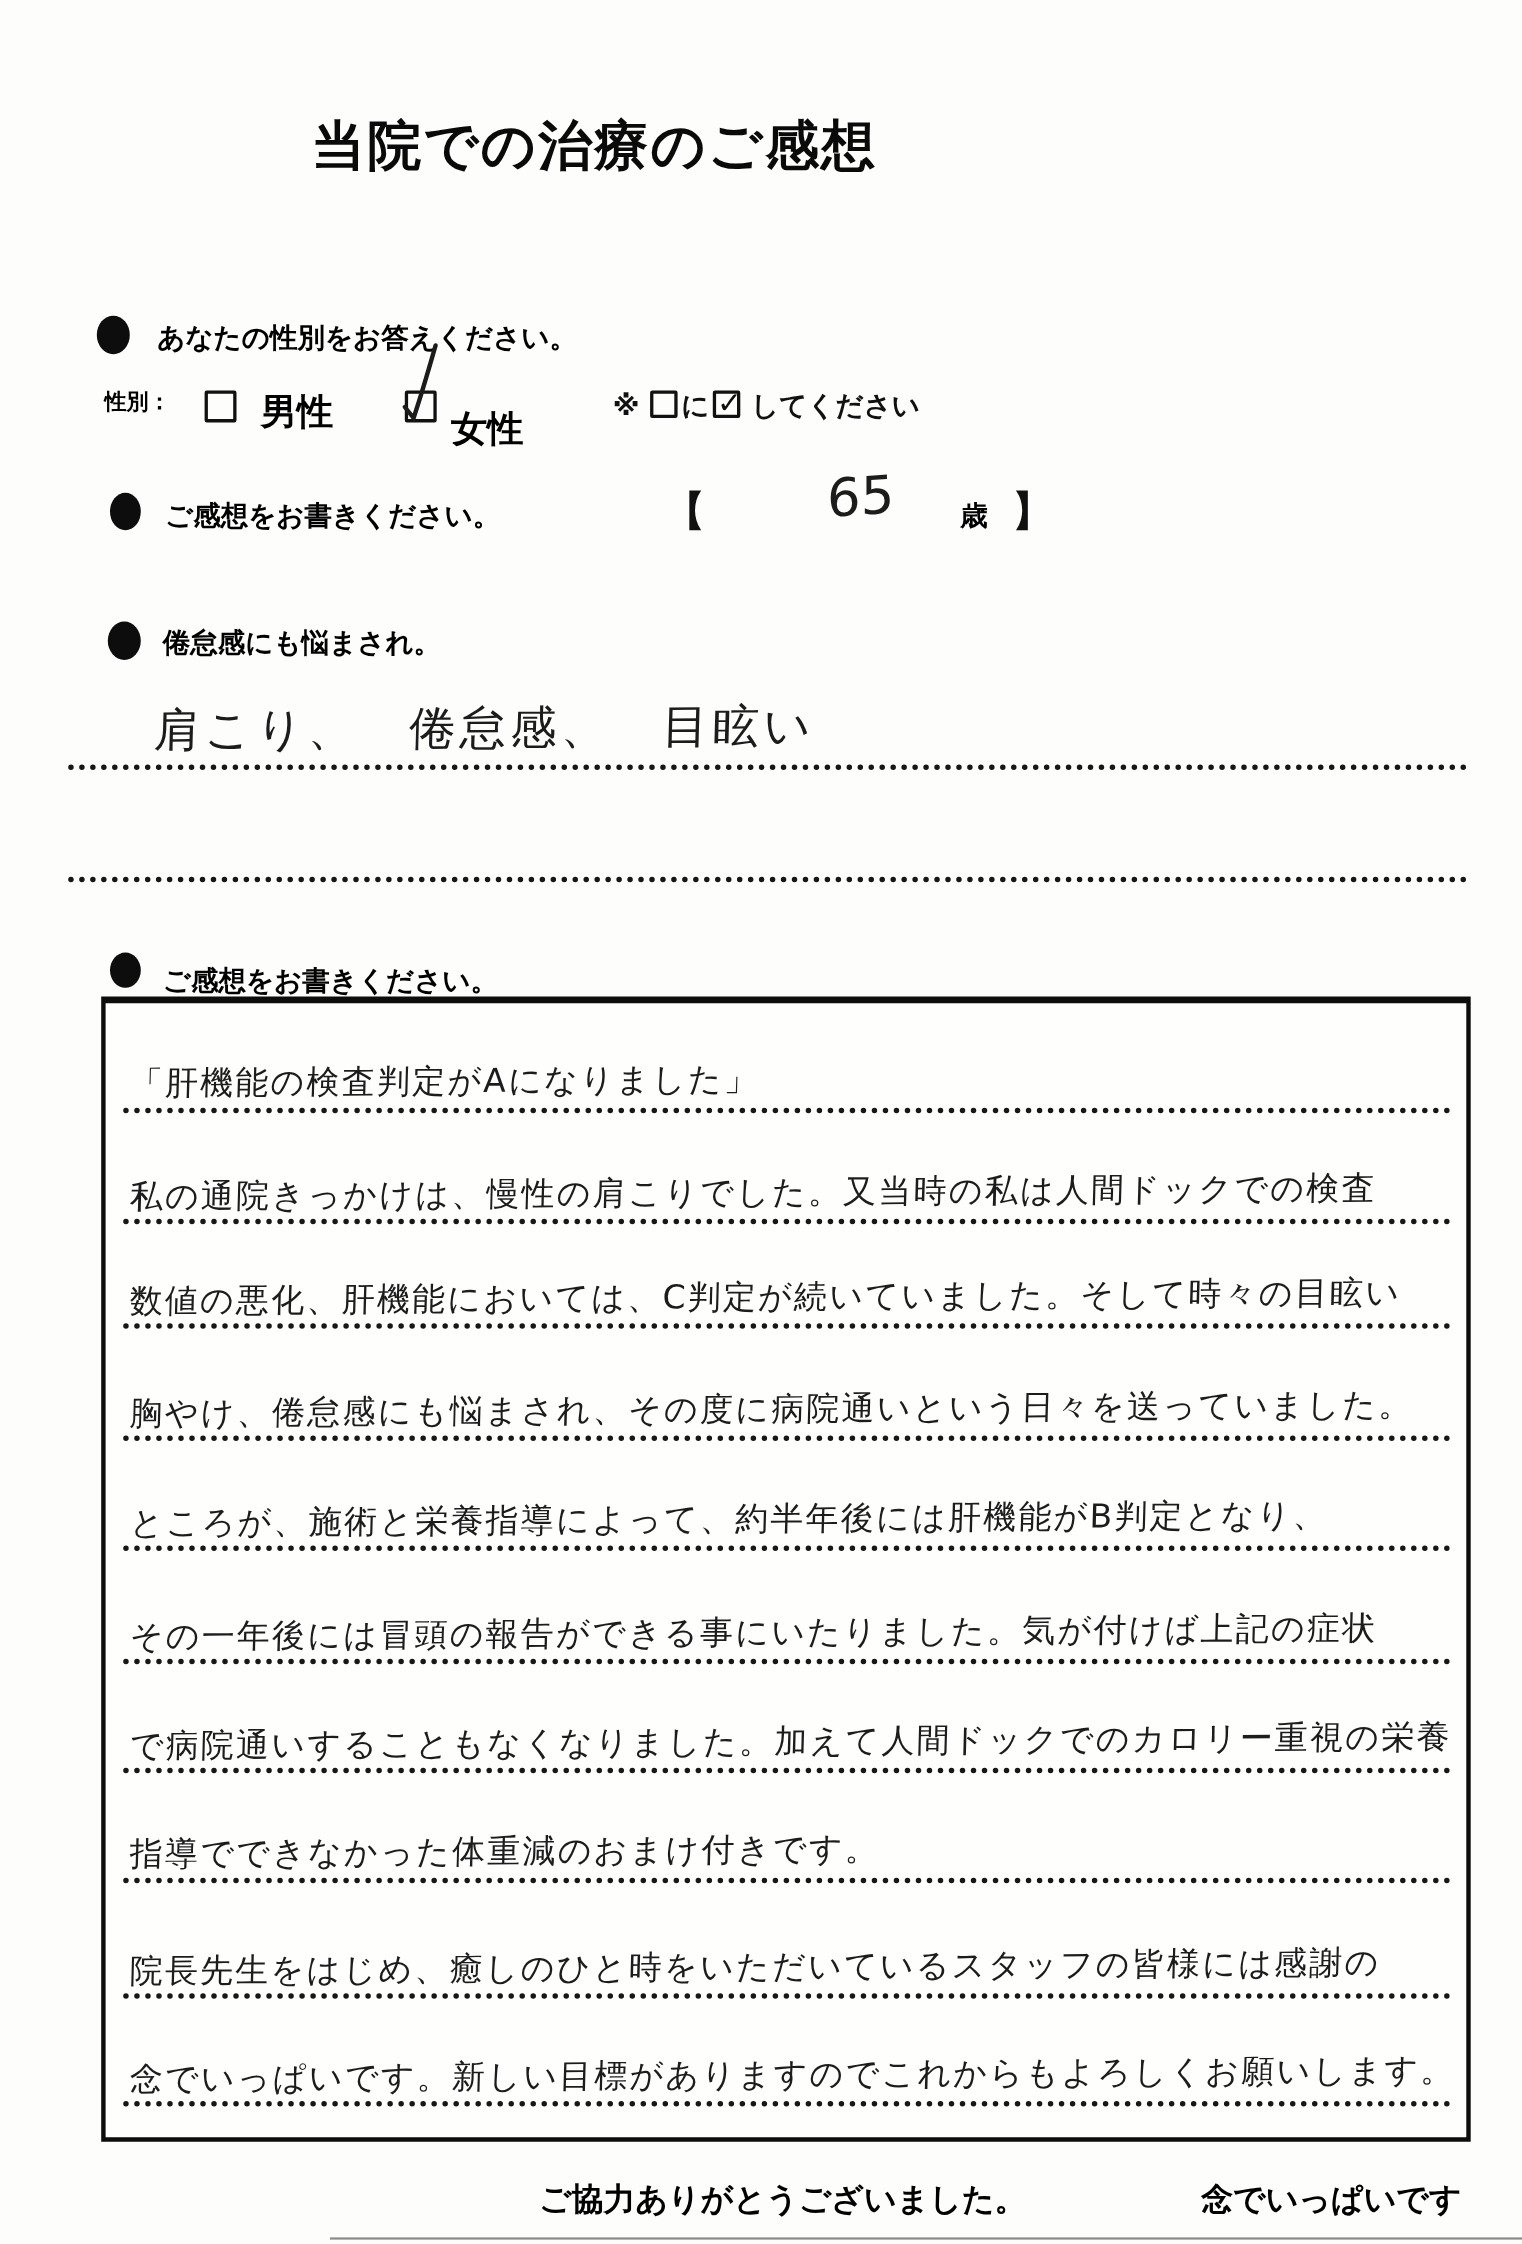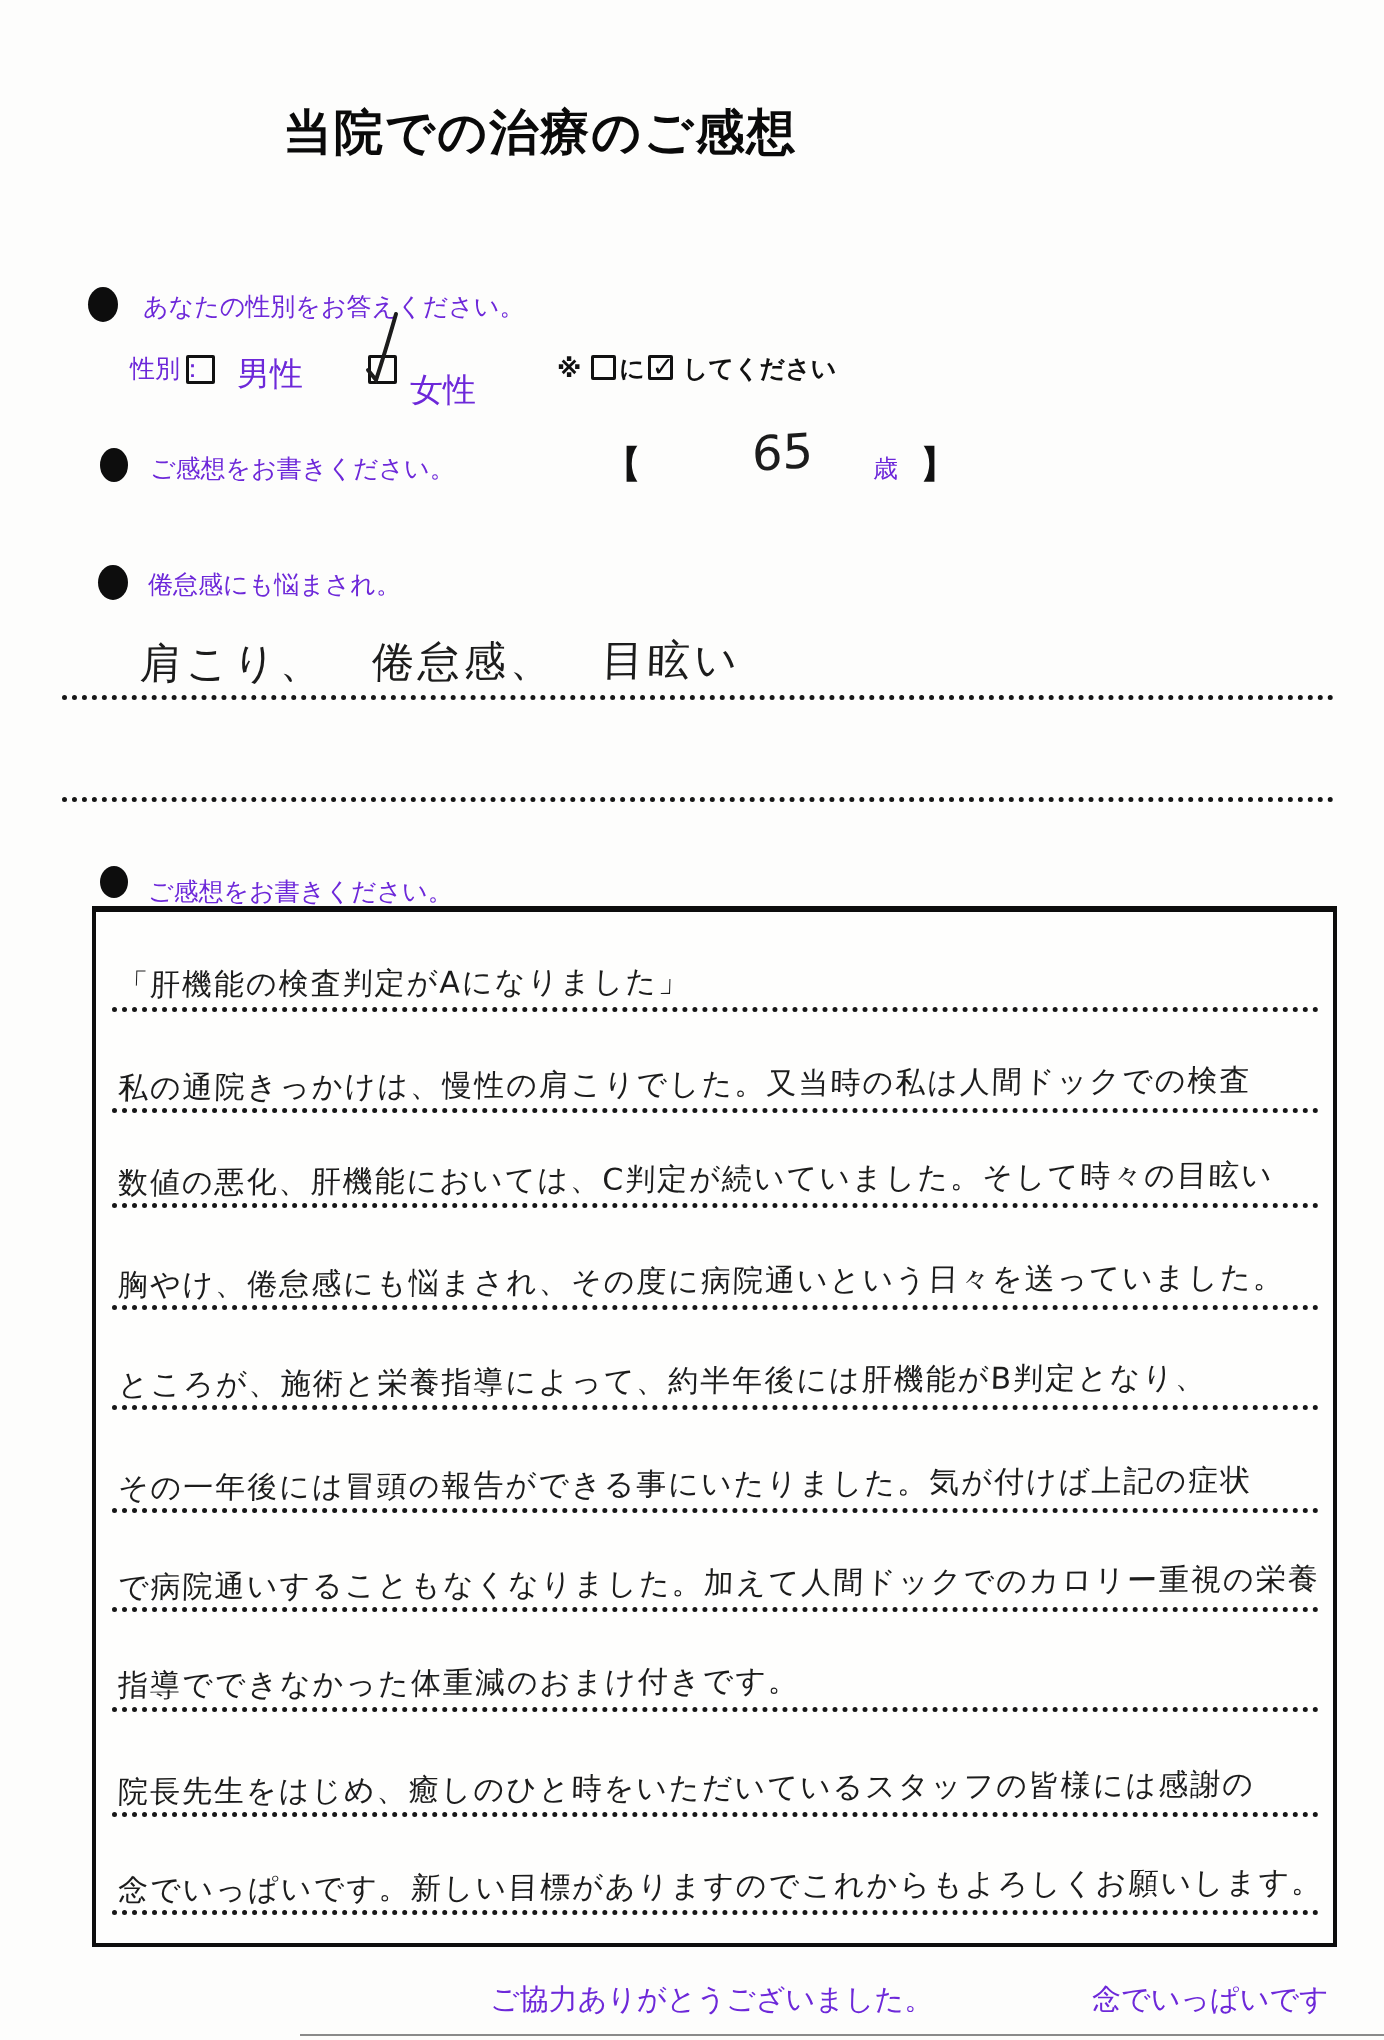--- a/index.html
+++ b/index.html
@@ -8,40 +8,40 @@
     position: relative;
     width: 1384px;
     height: 2040px;
     margin: 0 auto;
     background: #fdfdfc;
     overflow: hidden;
     font-family: "Liberation Sans", "DejaVu Sans", sans-serif;
     color: #111111;
   }
   
-  .printed { font-weight: 400; color: #6d28d9; }
+  .printed { font-weight: 700; color: #000000; }
   .title {
     position: absolute; left: 283px; top: 100px;
     font-size: 49px; font-weight: 900; letter-spacing: 2px;
     color: #0a0a0a;
   }
   .bullet {
     position: absolute; width: 30px; height: 35px;
     background: #0d0d0d; border-radius: 50%;
   }
   .q-text { position: absolute; font-size: 25px; }
   
   .handwriting {
     font-family: "DejaVu Sans", "Liberation Sans", sans-serif;
     font-weight: 400; color: #1c1c1c;
     display: inline-block; transform: skewX(-2deg) rotate(-0.4deg);
     white-space: nowrap;
   }
   
-  .gender-label { position: absolute; left: 95px; top: 352px; font-size: 25px; margin-left: 35px; }
+  .gender-label { position: absolute; left: 95px; top: 352px; font-size: 20px; }
   .cbox {
     position: absolute; width: 29px; height: 29px;
     border: 3px solid #111; border-radius: 2px; background: transparent;
   }
   .opt-label { position: absolute; font-size: 33px; }
   .female-check-svg { position: absolute; left: 360px; top: 308px; overflow: visible; }
   .note { position: absolute; left: 557px; top: 352px; font-size: 25px; font-weight: 700; white-space: nowrap; }
   .note .inline-box {
     display: inline-block; width: 25px; height: 25px;
     border: 3px solid #111; vertical-align: -3px; margin: 0 3px;

